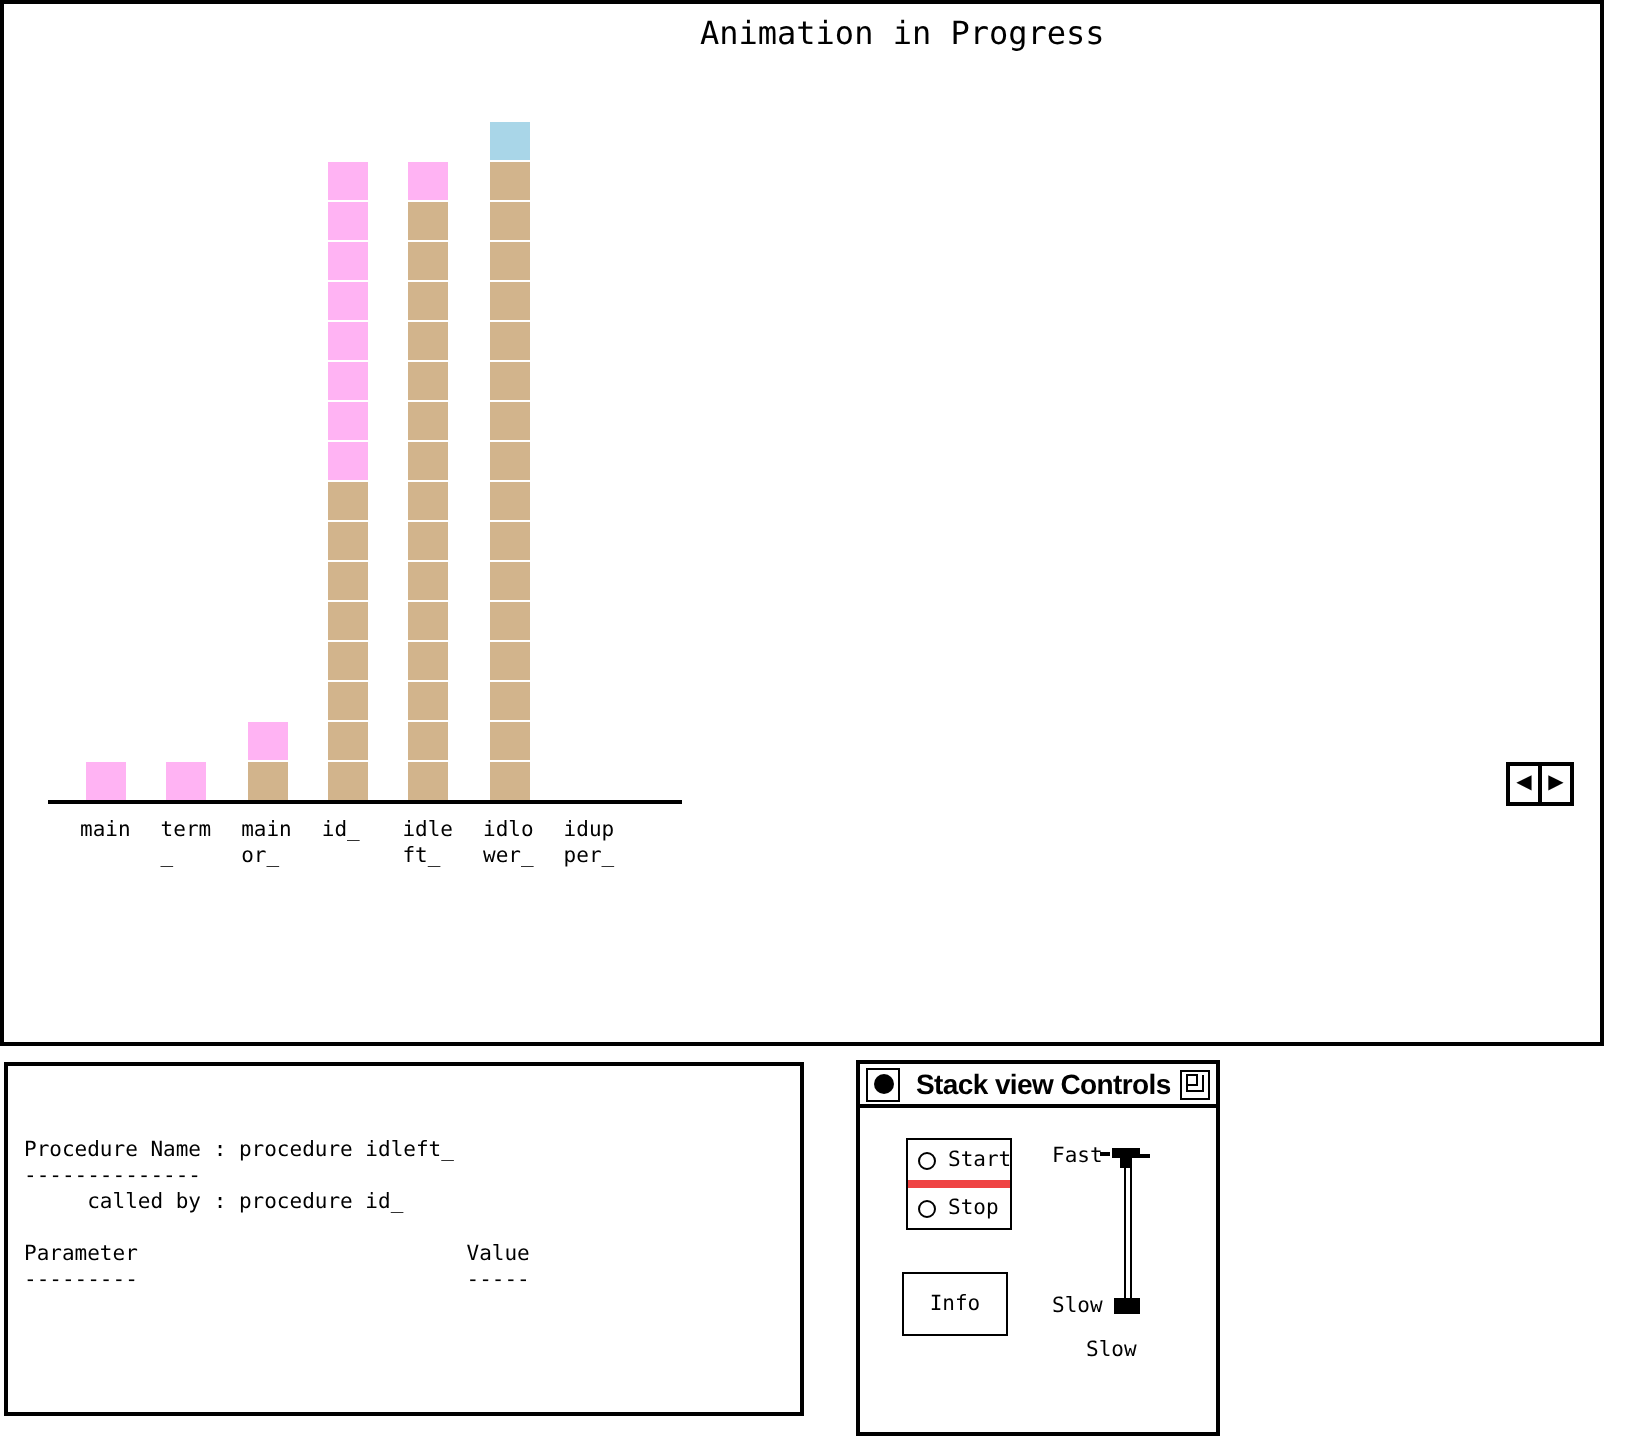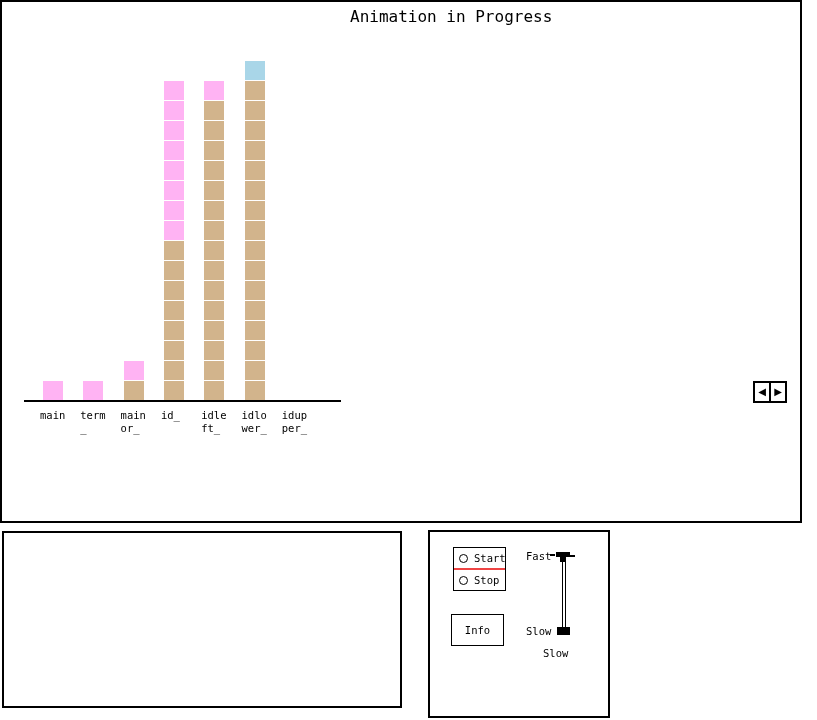--- a/index.html
+++ b/index.html
@@ -32,21 +32,21 @@
   #info-window{left:2px;top:531px;width:400px;height:177px}
   #info-window .titlebar{height:20px}
   .info-body{position:absolute;left:8px;top:36px;font-size:10.5px;line-height:13px;white-space:pre}
 
   
   #controls-window{left:428px;top:530px;width:182px;height:188px}
   #controls-window .titlebar{height:22px}
   .controls-content{position:relative;width:100%;height:208px;font-size:10.5px}
   .startstop{position:absolute;left:23px;top:15px;width:51px;border:1px solid #000}
   .ss-row{height:20px;display:flex;align-items:center;padding-left:5px;gap:6px;background:#fff}
-  .ss-row+.ss-row{border-top:2px solid #ef4444}
+  .ss-row+.ss-row{border-top:4px solid #ef4444}
   .radio{width:7px;height:7px;border:1px solid #000;border-radius:50%;flex:none;background:#fff}
   .quit-btn{position:absolute;left:21px;top:82px;width:53px;height:32px;border:1px solid #000;box-sizing:border-box;display:flex;align-items:center;justify-content:center;background:#fff;font-size:10.5px}
   .fast-label{position:absolute;left:96px;top:18px;white-space:nowrap}
   .slow-label{position:absolute;left:96px;top:93px;white-space:nowrap}
   .speed-label{position:absolute;left:113px;top:115px;white-space:nowrap}
   .slider-track{position:absolute;left:132px;top:26px;width:4px;height:70px;border-left:1px solid #000;border-right:1px solid #000;box-sizing:border-box}
   .slider-handle{position:absolute;left:126px;top:20px;width:14px;height:5px;background:#000}
   .slider-stem{position:absolute;left:130px;top:25px;width:6px;height:5px;background:#000}
   .tick-left{position:absolute;left:120px;top:22px;width:5px;height:2px;background:#000}
   .tick-right{position:absolute;left:140px;top:23px;width:5px;height:2px;background:#000}
@@ -131,23 +131,41 @@
           <span>◀</span>
         </span>
       <span class="arrow-cell">
           <span>▶</span>
         </span>
     </div>
   </div>
 </div>
 
 <div class="window" id="info-window">
+  <div class="info-body">Procedure Name : procedure idleft_
+--------------
+     called by : procedure id_
+
+Parameter                          Value
+---------                          -----</div>
 </div>
 
 <div class="window" id="controls-window">
+  <div class="titlebar">
+    <span class="menu-btn">
+        <span class="menu-dot"></span>
+      </span>
+    <span class="title-text">Stack view Controls</span>
+    <span class="spacer"></span>
+    <svg class="wicon" width="15" height="15" viewBox="0 0 15 15" fill="none" stroke="#000">
+      <rect x="0.5" y="0.5" width="14" height="14"></rect>
+      <rect x="3.5" y="2.5" width="5" height="5"></rect>
+      <path d="M11.5 2.5 V10.5 H3.5 V7.5"></path>
+    </svg>
+  </div>
   <div class="controls-content">
     <div class="startstop">
       <div class="ss-row">
         <span class="radio"></span>
         <span>Start</span>
       </div>
       <div class="ss-row">
         <span class="radio"></span>
         <span>Stop</span>
       </div>

